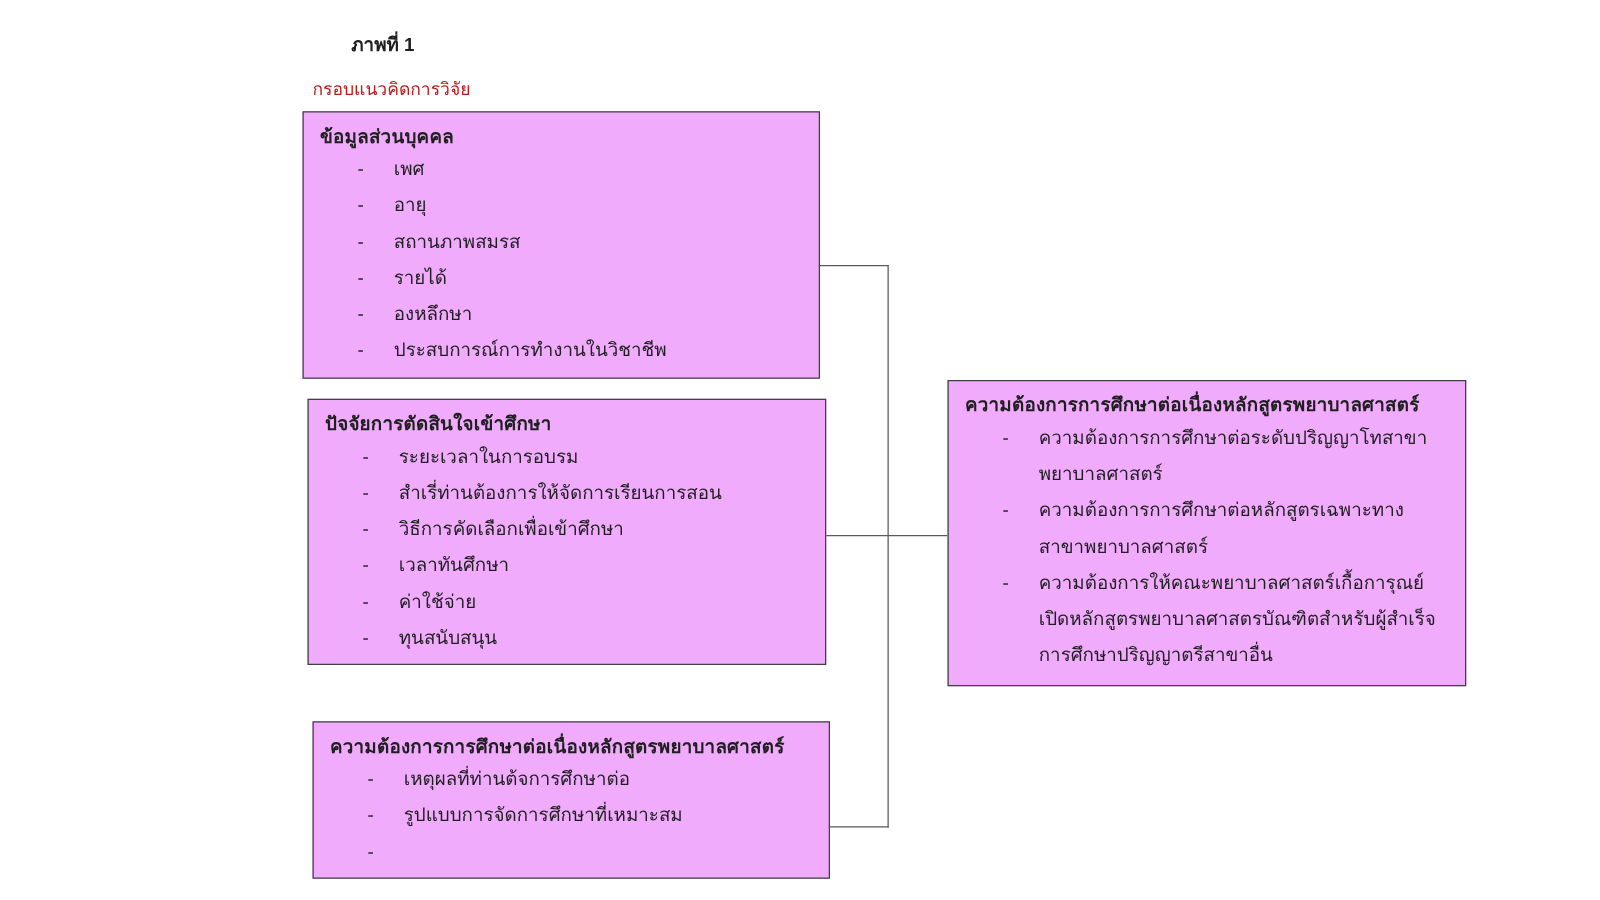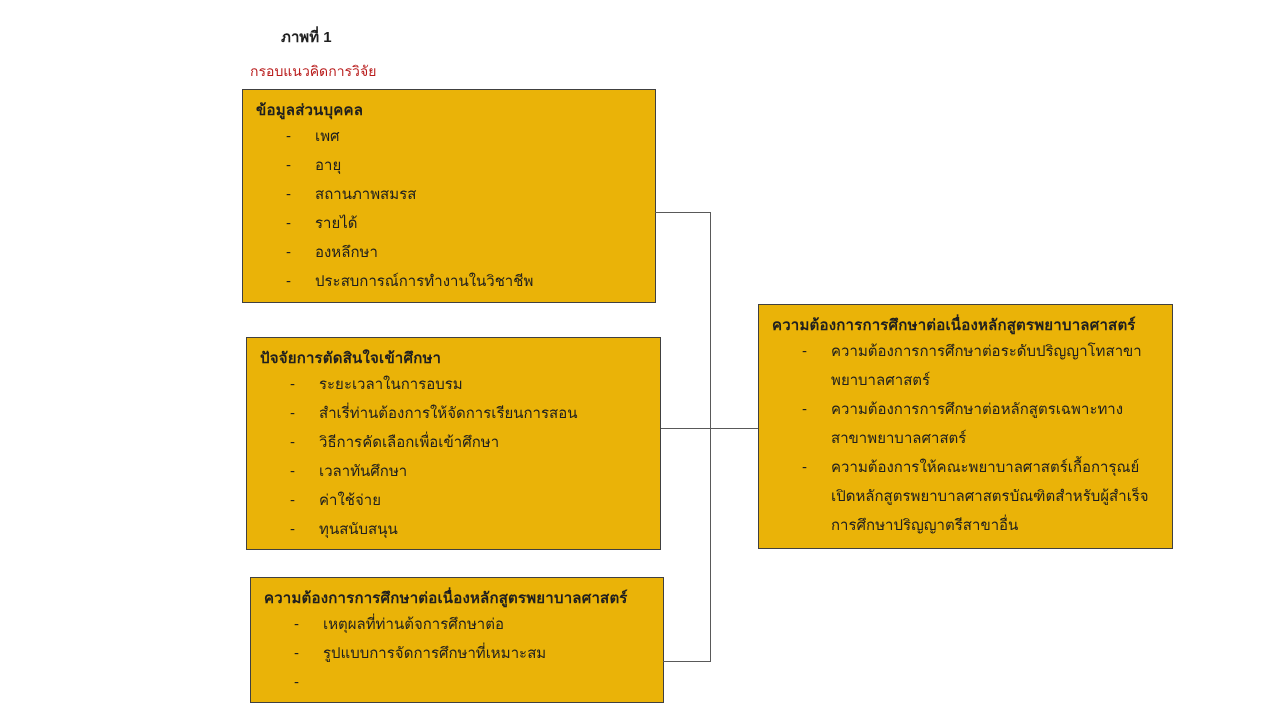--- a/index.html
+++ b/index.html
@@ -29,21 +29,21 @@
     position: absolute;
     left: 250px;
     top: 61px;
     font-size: 14px;
     color: #b91c1c;
     line-height: 20px;
   }
   .box {
     position: absolute;
     border: 1px solid #404040;
-    background: #eab308;
+    background: #f0abfc;
   }
   .box-title {
     font-weight: bold;
     font-size: 15px;
     line-height: 21px;
     padding: 9px 10px 1px 13px;
     letter-spacing: 0.2px;
   }
   .item {
     position: relative;
@@ -52,21 +52,21 @@
     font-size: 15px;
     line-height: 29px;
   }
   .dash {
     position: absolute;
     left: 43px;
     top: 0;
     line-height: 29px;
   }
   .box-personal   { left: 242px; top:  89px; width: 414px; height: 214px; }
-  .box-decision   { left: 246px; top: 337px; width: 415px; height: 213px; }
+  .box-decision   { left: 246px; top: 319px; width: 415px; height: 213px; }
   .box-need-left  { left: 250px; top: 577px; width: 414px; height: 126px; }
   .box-outcome    { left: 758px; top: 304px; width: 415px; height: 245px; }
   .conn {
     position: absolute;
     background: #595959;
   }
   .conn-a { left: 655px; top: 212px; width: 56px;  height: 1px; }
   .conn-b { left: 710px; top: 212px; width: 1px;   height: 450px; }
   .conn-c { left: 661px; top: 428px; width: 97px;  height: 1px; }
   .conn-d { left: 663px; top: 661px; width: 48px;  height: 1px; }

